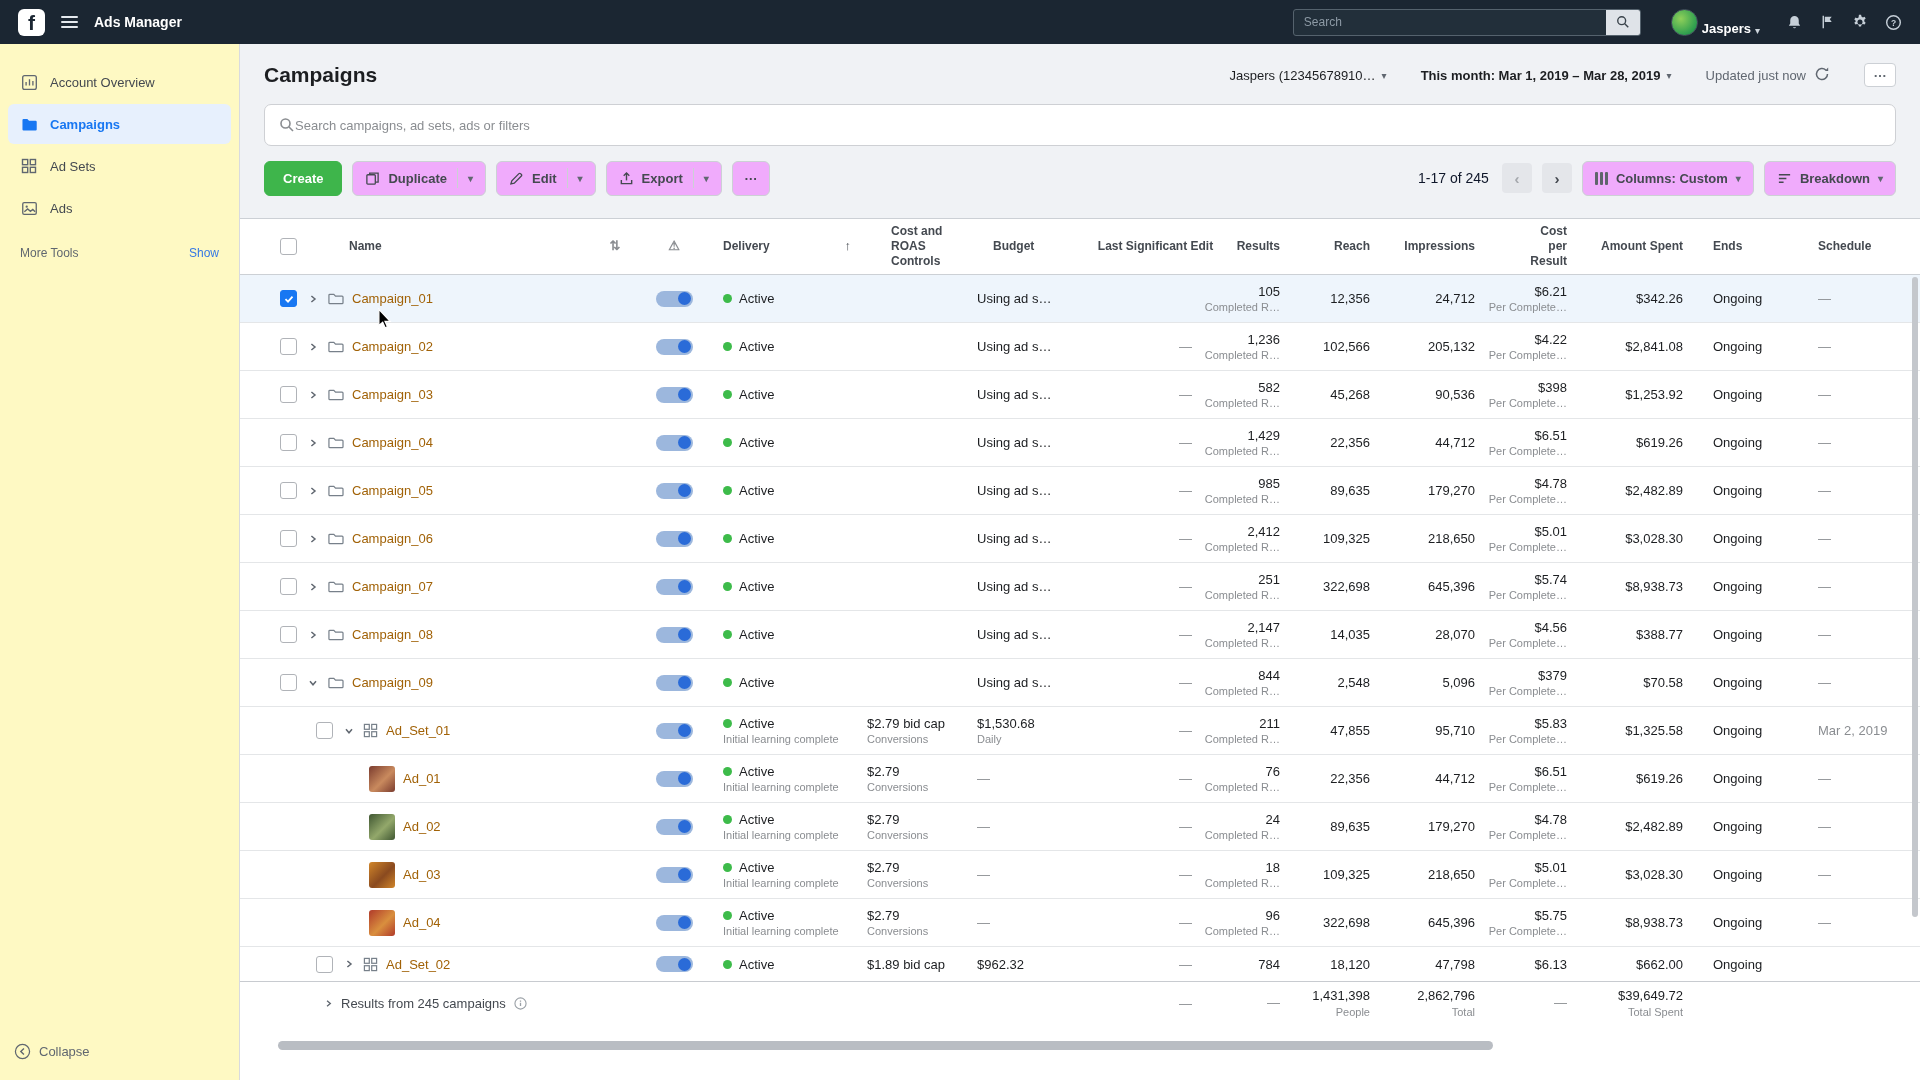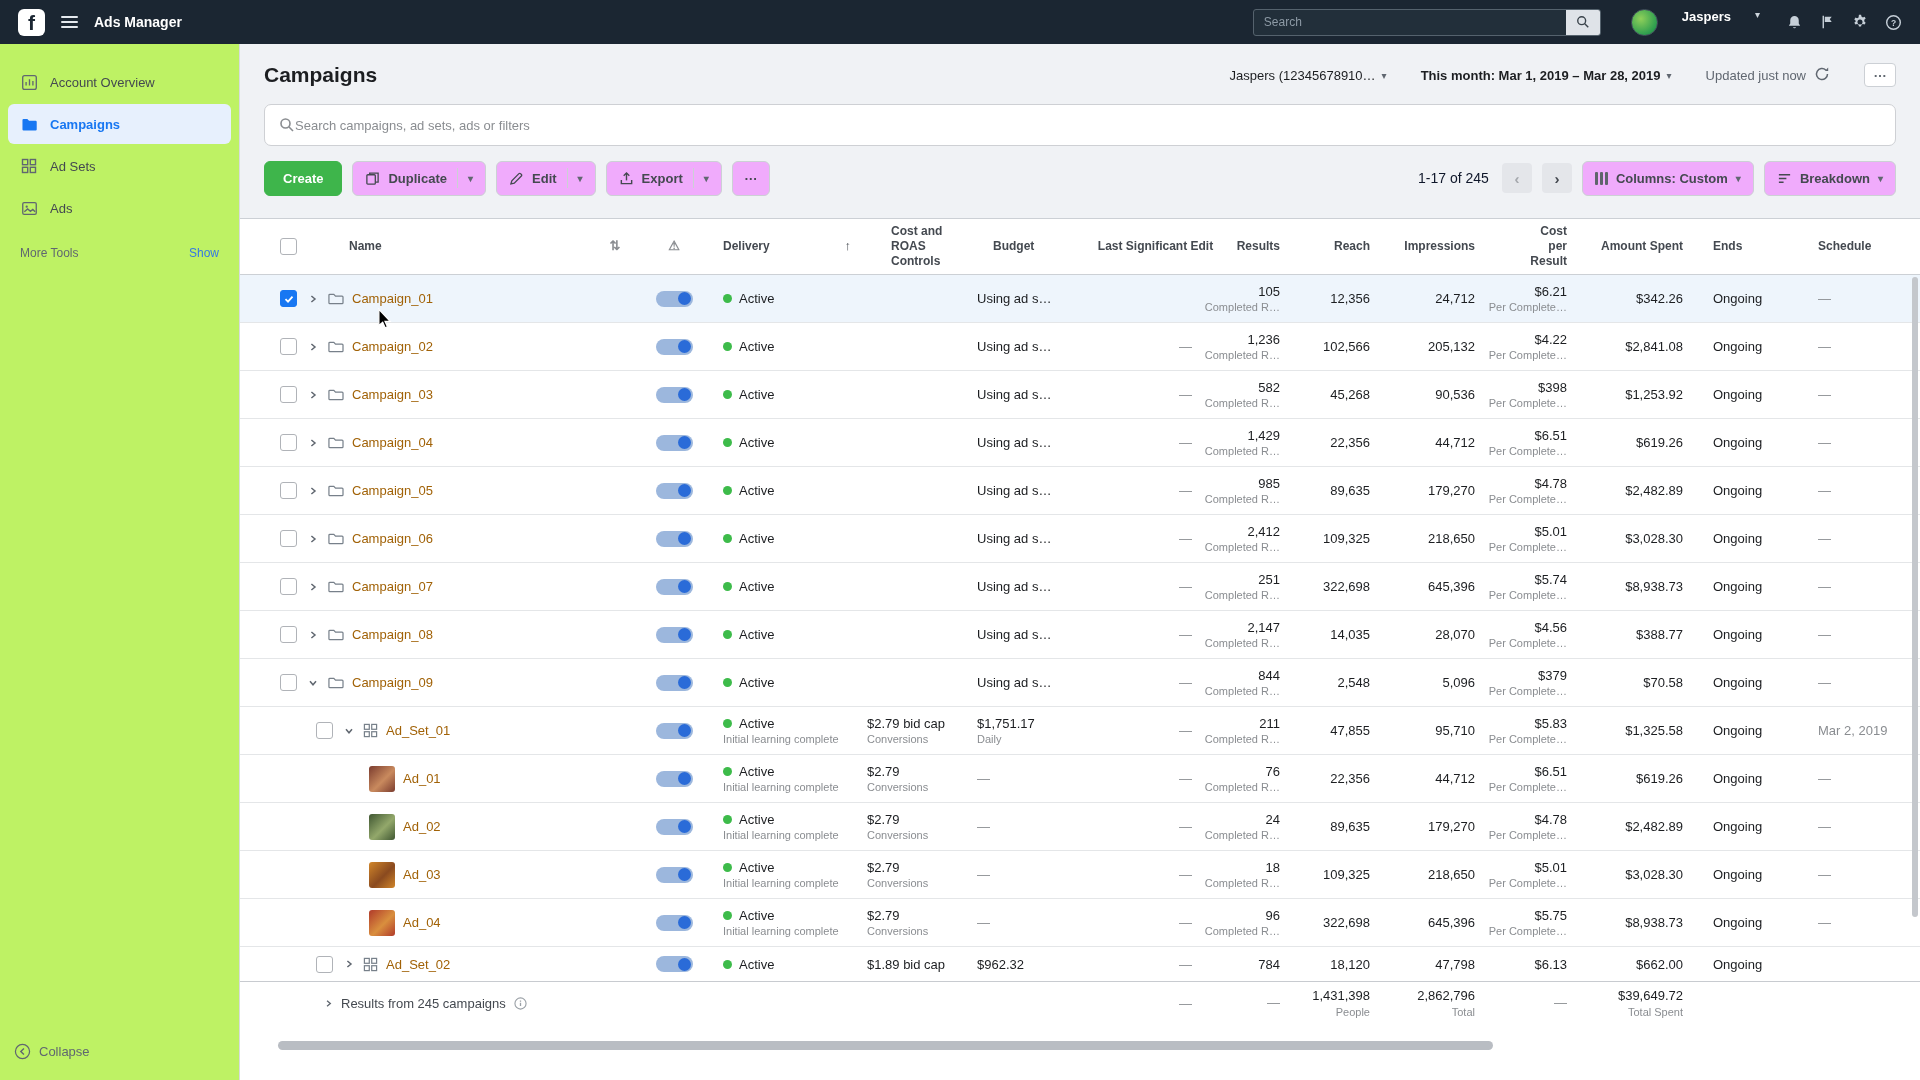--- a/index.html
+++ b/index.html
@@ -10,30 +10,30 @@
   
   .topbar { height:44px; background:#1b2632; display:flex; align-items:center; padding:0 18px; gap:16px; }
   .fb-logo { width:27px; height:27px; background:#fff; border-radius:6px; display:flex; align-items:center; justify-content:center; color:#1b2632; font-weight:bold; font-size:21px; line-height:1; }
   .hamburger { display:flex; flex-direction:column; gap:3px; cursor:pointer; }
   .hamburger span { width:17px; height:2px; background:#e4e9ee; border-radius:1px; }
   .app-title { color:#fff; font-weight:bold; font-size:14px; }
   .top-search { margin-left:auto; width:348px; height:27px; border:1px solid #55626d; border-radius:3px; display:flex; align-items:stretch; overflow:hidden; background:#222f3a; }
   .top-search input { flex:1; background:transparent; border:none; outline:none; color:#e4e9ee; font-size:12px; padding:0 10px; font-family:inherit; }
   .top-search input::placeholder { color:#8d9aa5; }
   .top-search .sbtn { width:34px; background:#dfe3e8; display:flex; align-items:center; justify-content:center; cursor:pointer; }
-  .user-chip { display:flex; align-items:flex-start; gap:24px; margin-left:14px; cursor:pointer; }
+  .user-chip { display:flex; align-items:flex-end; gap:4px; margin-left:14px; cursor:pointer; }
   .avatar { width:27px; height:27px; border-radius:50%; background:radial-gradient(circle at 35% 35%, #8fd05a, #2e9e4f 70%, #1d7a3a); border:1px solid #44525d; }
   .user-name { color:#fff; font-weight:bold; font-size:13px; }
   .caret-w { color:#cdd5dc; font-size:10px; }
   .top-icons { display:flex; align-items:center; gap:16px; margin-left:10px; }
   .top-icons > span { display:inline-flex; cursor:pointer; }
 
   
   .app { display:flex; height:1036px; }
-  .sidebar { width:240px; background:#bef264; border-right:1px solid #d8dadf; padding-top:18px; position:relative; flex:none; }
+  .sidebar { width:240px; background:#fef9c3; border-right:1px solid #d8dadf; padding-top:18px; position:relative; flex:none; }
   .side-item { height:40px; margin:0 8px 2px; border-radius:6px; display:flex; align-items:center; gap:12px; padding:0 12px; color:#444950; cursor:pointer; }
   .side-item .sicon { display:inline-flex; color:#606770; width:18px; justify-content:center; }
   .side-item.active { background:#e7f0fd; color:#1877f2; font-weight:bold; }
   .side-item.active .sicon { color:#1877f2; }
   .more-tools { display:flex; justify-content:space-between; align-items:center; padding:16px 20px 0 20px; font-size:12px; color:#606770; }
   .show-link { color:#3578e5; cursor:pointer; }
   .collapse { position:absolute; bottom:20px; left:14px; display:flex; align-items:center; gap:8px; color:#606770; font-size:13px; cursor:pointer; }
 
   main { flex:1; display:flex; flex-direction:column; min-width:0; position:relative; }
   .page-head { height:54px; display:flex; align-items:center; padding:8px 24px 0 24px; }
@@ -855,21 +855,21 @@
                 <span class="dot"></span>
                 <span>Active</span>
               </div>
               <div class="sub">Initial learning complete</div>
             </div>
   <div class="cell cost">
               <div>$2.79 bid cap</div>
               <div class="sub">Conversions</div>
             </div>
   <div class="cell budget">
-              <div class="">$1,751.17</div>
+              <div class="">$1,530.68</div>
               <div class="sub">Daily</div>
             </div>
   <div class="cell lastedit dim">—</div>
   <div class="cell num">
               <div>211</div>
               <div class="sub">Completed R…</div>
             </div>
   <div class="cell num">
               <div>47,855</div>
             </div>

